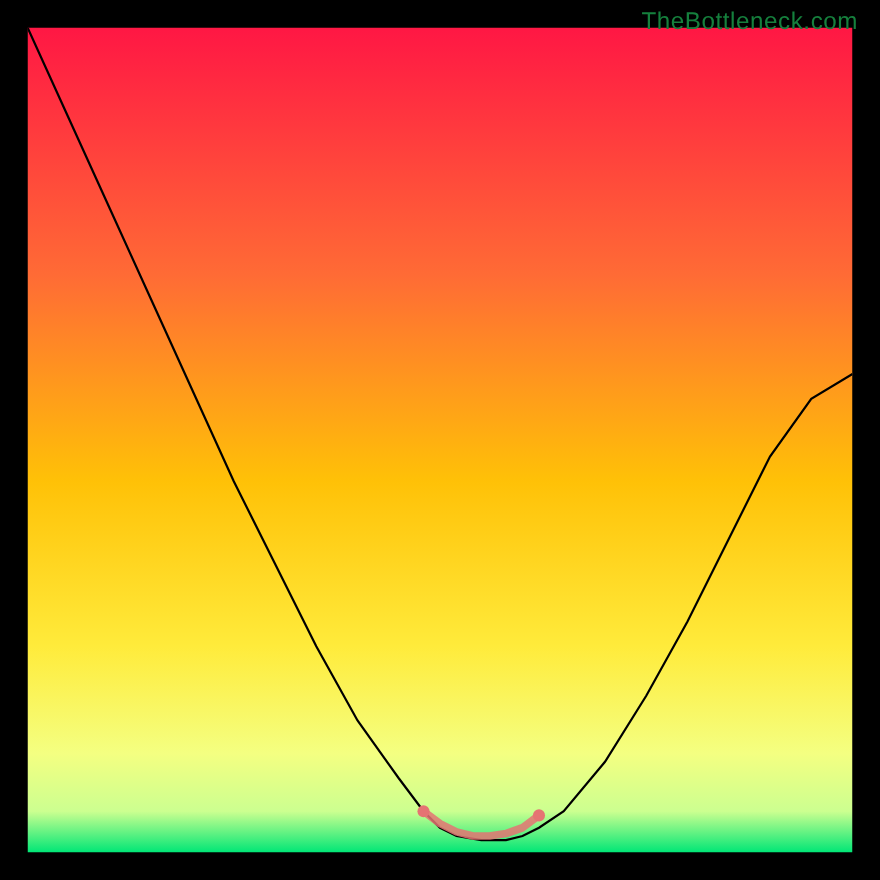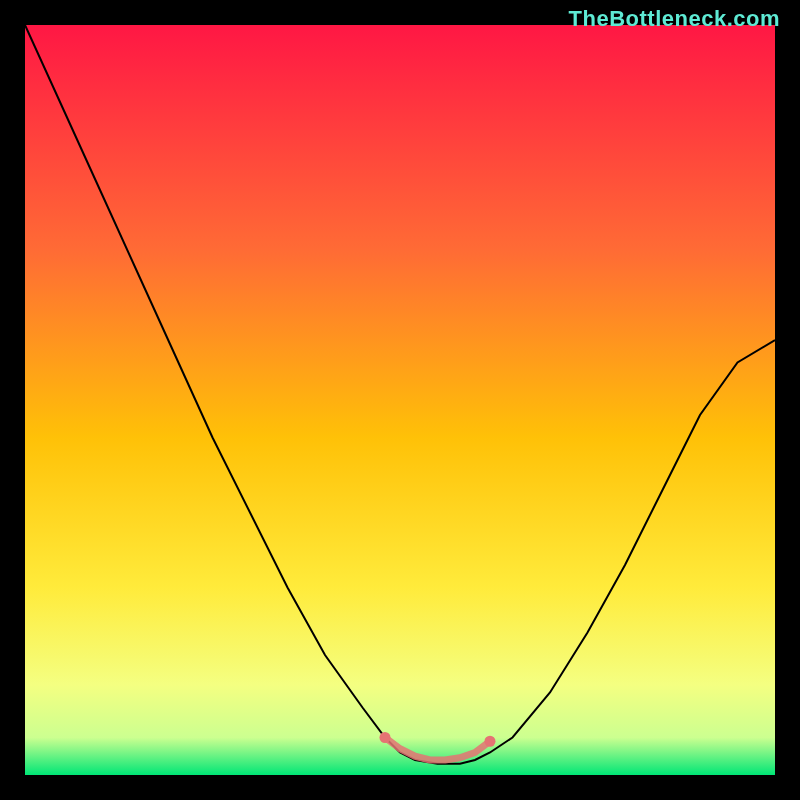--- a/index.html
+++ b/index.html
@@ -1,17 +1,17 @@
 <!DOCTYPE html>
 <html><head>
 <meta charset="utf-8">
 <style>
   * { margin: 0; padding: 0; box-sizing: border-box; }
   body { width: 800px; height: 800px; background: #000; position: relative; font-family: Arial, sans-serif; }
-  .watermark { position: absolute; top: 6px; right: 20px; color: #5eead4; font-size: 22px; font-weight: bold; letter-spacing: 0.5px; z-index: 10; }
+  .watermark { position: absolute; top: 6px; right: 20px; color: #15803d; font-size: 22px; font-weight: normal; letter-spacing: 0.5px; z-index: 10; }
   .chart-area { position: absolute; left: 25px; top: 25px; width: 750px; height: 750px; }
   svg { display: block; }
 </style>
 </head>
 <body>
 
 <div class="watermark">TheBottleneck.com</div>
 
 <div class="chart-area">
   <svg width="750" height="750" viewBox="0 0 750 750">

